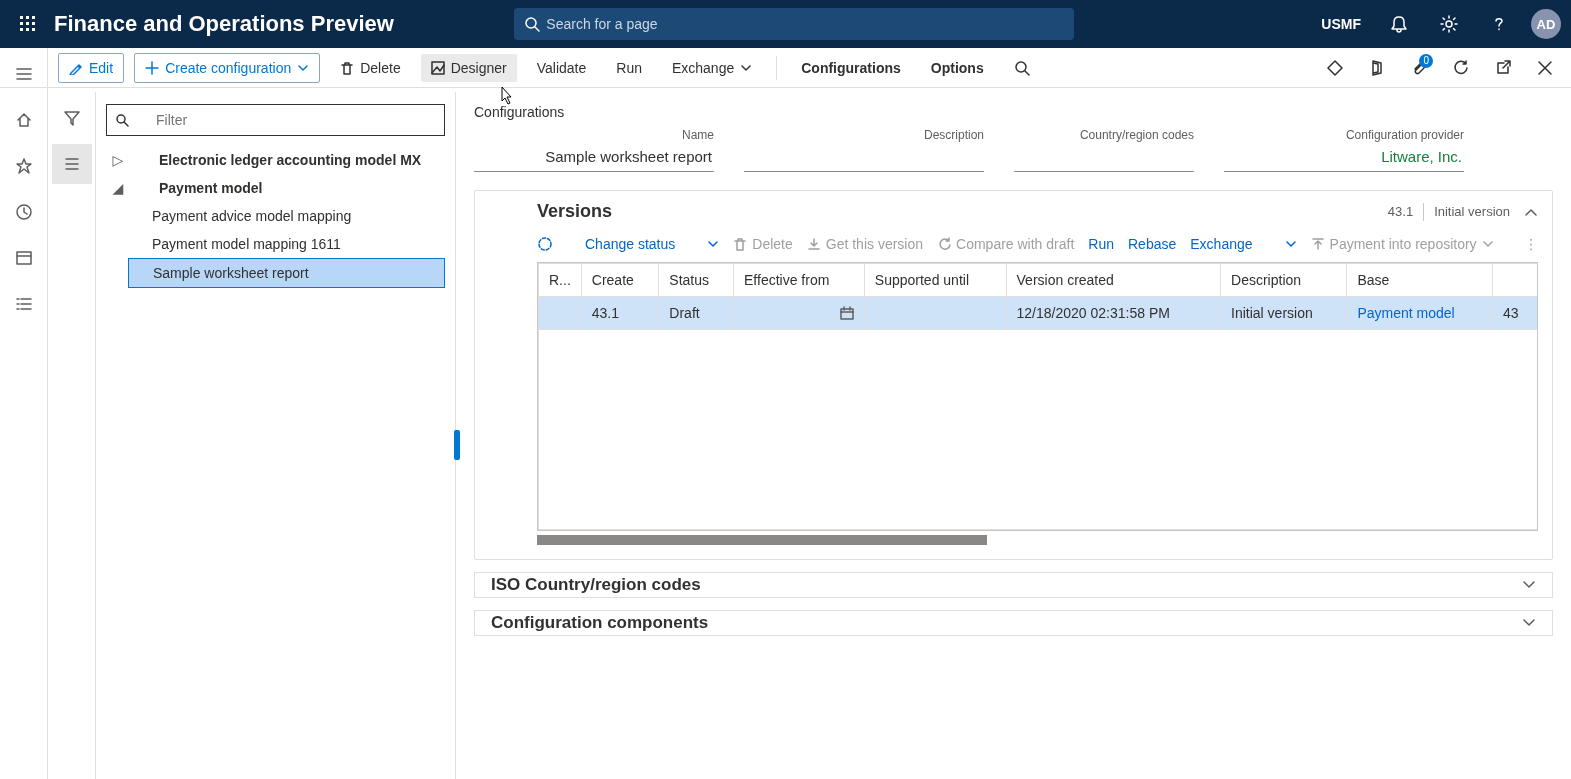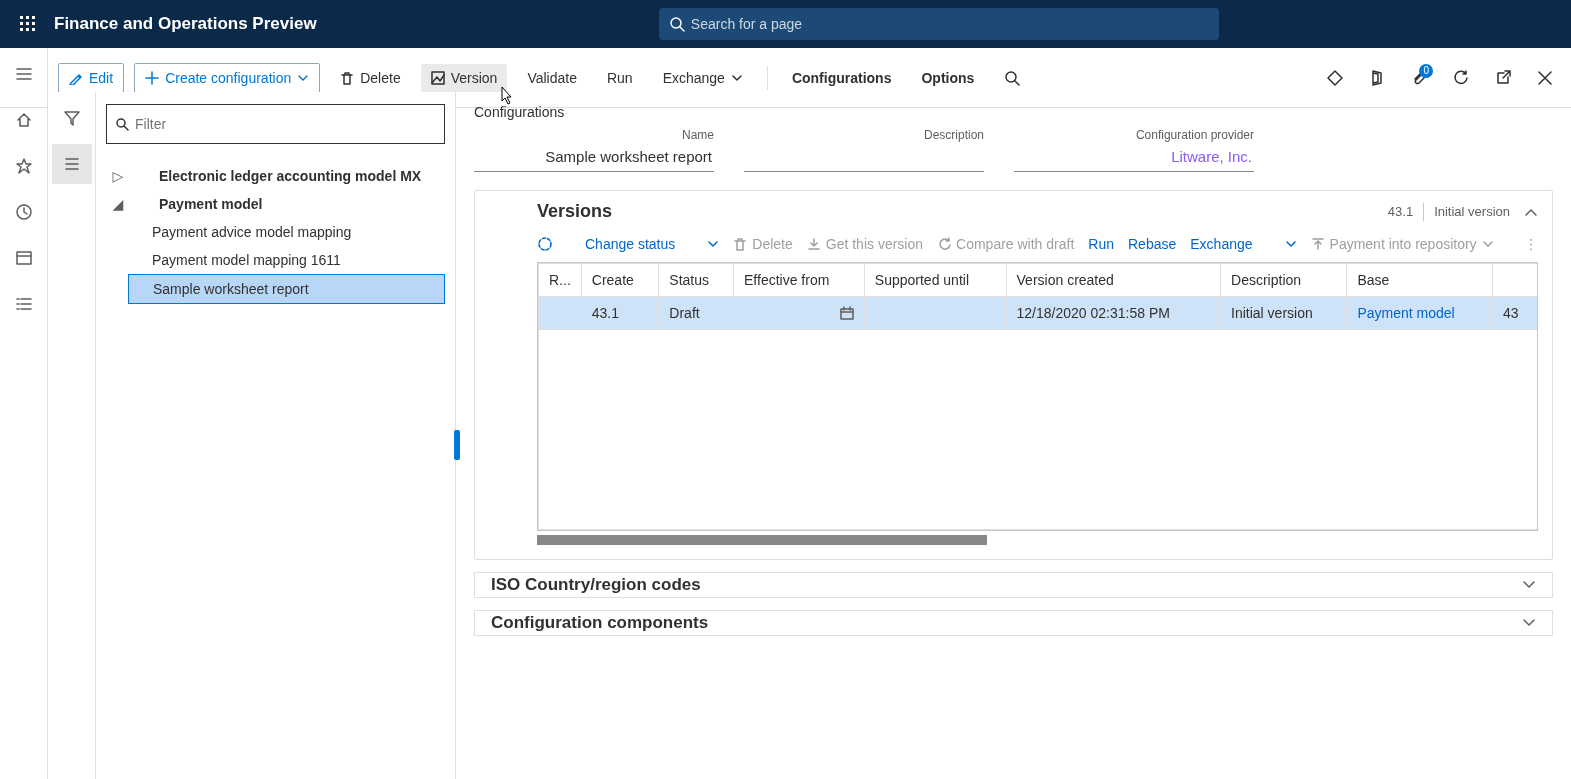--- a/index.html
+++ b/index.html
@@ -1,31 +1,31 @@
 <!DOCTYPE html>
 <html><head>
 <meta charset="utf-8">
 <style>
 * { box-sizing: border-box; margin: 0; padding: 0; }
 body { font-family: "Segoe UI", Arial, sans-serif; font-size: 14px; color: #323130; background: #fff; overflow: hidden; }
 
 
 .topnav { background: #0b2a4a; height: 48px; display: flex; align-items: center; color: #fff; padding: 0 10px; }
 .waffle { width: 36px; height: 36px; display: flex; align-items: center; justify-content: center; cursor: pointer; }
-.app-title { font-size: 17px; font-weight: 600; margin-left: 8px; }
+.app-title { font-size: 22px; font-weight: 600; margin-left: 8px; }
 .search-wrap { margin-left: auto; margin-right: auto; background: #1c4976; height: 32px; width: 560px; border-radius: 4px; display: flex; align-items: center; padding: 0 10px; }
 .search-wrap input { background: transparent; border: none; color: #fff; font-size: 14px; flex: 1; outline: none; margin-left: 6px; }
 .search-wrap input::placeholder { color: #cdd8e3; }
 .top-right { display: flex; align-items: center; gap: 14px; margin-left: auto; }
 .top-right .item { width: 36px; height: 36px; display: flex; align-items: center; justify-content: center; cursor: pointer; }
 .company { font-size: 14px; font-weight: 600; padding: 0 6px; }
 .avatar { width: 30px; height: 30px; border-radius: 50%; background: #8893b0; color: #fff; display: flex; align-items: center; justify-content: center; font-size: 13px; font-weight: 600; }
 
 
-.cmdbar { height: 60px; border-bottom: 1px solid #e1dfdd; display: flex; align-items: center; padding: 0 10px 0 58px; gap: 10px; position: relative; }
+.cmdbar { height: 40px; border-bottom: 1px solid #e1dfdd; display: flex; align-items: center; padding: 0 10px 0 58px; gap: 10px; position: relative; }
 .cmdbtn { display: flex; align-items: center; gap: 6px; padding: 6px 10px; border-radius: 2px; cursor: pointer; font-size: 14px; color: #323130; }
 .cmdbtn.primary { color: #0078d4; border: 1px solid #8aa8c1; }
 .cmdbtn.boxed { border: 1px solid #8aa8c1; color: #0078d4; }
 .cmdbtn.hover { background: #eaeaea; }
 .cmdbtn.bold { font-weight: 600; }
 .cmdsep { width: 1px; height: 24px; background: #e1dfdd; margin: 0 4px; }
 .cmd-spacer { flex: 1; }
 .cmd-right { display: flex; align-items: center; gap: 10px; }
 .cmd-right .iconbtn { width: 32px; height: 32px; display:flex; align-items:center; justify-content:center; cursor:pointer; position:relative; }
 .badge { position: absolute; top: 2px; right: 2px; background: #0078d4; color: #fff; border-radius: 8px; font-size: 10px; padding: 0 4px; line-height: 14px; }
@@ -34,38 +34,38 @@
 .leftrail { position: absolute; top: 48px; left: 0; width: 48px; bottom: 0; border-right: 1px solid #e1dfdd; background: #fff; display: flex; flex-direction: column; align-items: center; padding-top: 6px; gap: 6px; }
 .leftrail .railbtn { width: 40px; height: 40px; display:flex; align-items:center; justify-content:center; cursor:pointer; color:#605e5c; }
 
 
 .rail2 { position: absolute; top: 92px; left: 48px; width: 48px; bottom: 0; border-right: 1px solid #e1dfdd; background: #fff; display:flex; flex-direction:column; align-items:center; padding-top:6px; gap:6px; }
 .rail2 .railbtn { width: 40px; height: 40px; display:flex; align-items:center; justify-content:center; cursor:pointer; color:#605e5c; }
 .rail2 .railbtn.active { background: #e6e6e6; }
 
 
 .treepanel { position: absolute; top: 92px; left: 96px; width: 360px; bottom: 0; border-right: 1px solid #e1dfdd; background: #fff; padding: 12px 10px; overflow:auto; }
-.filterbox { border: 1px solid #323130; height: 40px; display:flex; align-items:center; padding: 0 8px; margin-bottom: 18px; }
+.filterbox { border: 1px solid #323130; height: 32px; display:flex; align-items:center; padding: 0 8px; margin-bottom: 10px; gap: 21px; }
 .filterbox input { border:none; outline:none; flex:1; font-size:14px; margin-left:6px; }
 .tree-row { display:flex; align-items:center; padding: 6px 4px; cursor:pointer; }
 .tree-row .caret { width: 16px; text-align:center; color:#605e5c; }
 .tree-row .label { margin-left: 4px; }
 .tree-row.bold .label { font-weight:600;padding-left:29px; }
 .tree-children { margin-left: 22px; }
 .tree-row.selected { background: #b8d6f7; border: 1px solid #0078d4; }
 .tree-row.selected .label { }
 
 
 .main { position: absolute; top: 92px; left: 456px; right: 0; bottom: 0; overflow:auto; padding: 12px 18px 24px 18px; }
 .breadcrumb { font-size: 14px; color: #323130; margin-bottom: 8px; }
 .fields-row { display:flex; gap: 30px; margin-bottom: 18px; }
 .field { flex: 0 0 240px; text-align: right; }
 .field label { font-size: 12px; color: #605e5c; display:block; margin-bottom: 2px; }
 .field .underline { border-bottom: 1px solid #8a8886; padding: 4px 2px; min-height: 28px; font-size: 15px; }
-.field .link { color: #8b5cf6; }
+.field .link { color: #15803d; }
 
 
 .fasttab { border: 1px solid #e1dfdd; border-radius: 2px; margin-bottom: 12px; padding-left: 48px; }
 .ft-header { display:flex; align-items:center; padding: 10px 14px; }
 .ft-title { font-size: 18px; font-weight: 600; }
 .ft-spacer { flex:1; }
 .ft-summary { font-size: 13px; color: #605e5c; display:flex; align-items:center; gap:10px; }
 .ft-summary .sep { width:1px; height:18px; background:#c8c6c4; }
 .ft-chev { margin-left: 14px; cursor:pointer; color:#605e5c; }
 .ft-toolbar { display:flex; align-items:center; gap: 14px; padding: 4px 14px 10px 14px; flex-wrap: wrap; }
@@ -125,20 +125,40 @@
       </svg>
   </div>
   <div class="app-title">Finance and Operations Preview</div>
   <div class="search-wrap">
     <svg width="16" height="16">
         <circle cx="7" cy="7" r="5" class="strk" stroke="#cdd8e3"></circle>
         <line x1="11" y1="11" x2="15" y2="15" class="strk" stroke="#cdd8e3"></line>
       </svg>
     <input placeholder="Search for a page" style="">
   </div>
+  <div class="top-right">
+    <div class="company">USMF</div>
+    <div class="item">
+      <svg width="18" height="18">
+          <path class="strk" stroke="#fff" d="M9 2 C6 2 4 4 4 7 L4 11 L2 14 L16 14 L14 11 L14 7 C14 4 12 2 9 2 Z M7 15 A2 2 0 0 0 11 15"></path>
+        </svg>
+    </div>
+    <div class="item">
+      <svg width="18" height="18">
+          <circle cx="9" cy="9" r="3" class="strk" stroke="#fff"></circle>
+          <path class="strk" stroke="#fff" d="M9 1 L9 3 M9 15 L9 17 M1 9 L3 9 M15 9 L17 9 M3 3 L4.5 4.5 M13.5 13.5 L15 15 M3 15 L4.5 13.5 M13.5 4.5 L15 3"></path>
+        </svg>
+    </div>
+    <div class="item">
+      <svg width="18" height="18">
+          <path class="strk" stroke="#fff" d="M6 6 C6 3 12 3 12 6 C12 8 9 8 9 11 M9 14 L9 14.5"></path>
+        </svg>
+    </div>
+    <div class="avatar">AD</div>
+  </div>
 </div>
 
 <div class="leftrail">
   <div class="railbtn">
       <svg width="18" height="18">
         <path class="strk" d="M2 4 H16 M2 9 H16 M2 14 H16"></path>
       </svg>
     </div>
   <div class="railbtn">
       <svg width="18" height="18">
@@ -189,21 +209,21 @@
     <svg width="14" height="14">
         <path class="strk" stroke="#0078d4" d="M2 4 H12 M5 4 V2 H9 V4 M4 4 V13 H10 V4"></path>
       </svg>
     <span>Delete</span>
   </div>
   <div class="cmdbtn hover">
     <svg width="14" height="14">
         <rect x="1" y="1" width="12" height="12" class="strk" stroke="#0078d4"></rect>
         <path class="strk" stroke="#0078d4" d="M1 12 L6 6 L9 10 L13 4"></path>
       </svg>
-    <span>Version</span>
+    <span>Designer</span>
   </div>
   <div class="cmdbtn">
       <span>Validate</span>
     </div>
   <div class="cmdbtn">
       <span>Run</span>
     </div>
   <div class="cmdbtn">
     <span>Exchange</span>
     <svg width="12" height="12">
@@ -310,20 +330,24 @@
 
 <div class="main">
   <div class="breadcrumb">Configurations</div>
   <div class="fields-row">
     <div class="field">
       <label>Name</label>
       <div class="underline">Sample worksheet report</div>
     </div>
     <div class="field">
       <label>Description</label>
+      <div class="underline"></div>
+    </div>
+    <div class="field" style="flex:0 0 180px">
+      <label>Country/region codes</label>
       <div class="underline"></div>
     </div>
     <div class="field">
       <label>Configuration provider</label>
       <div class="underline link">Litware, Inc.</div>
     </div>
   </div>
 
   <div class="fasttab">
     <div class="ft-header">

